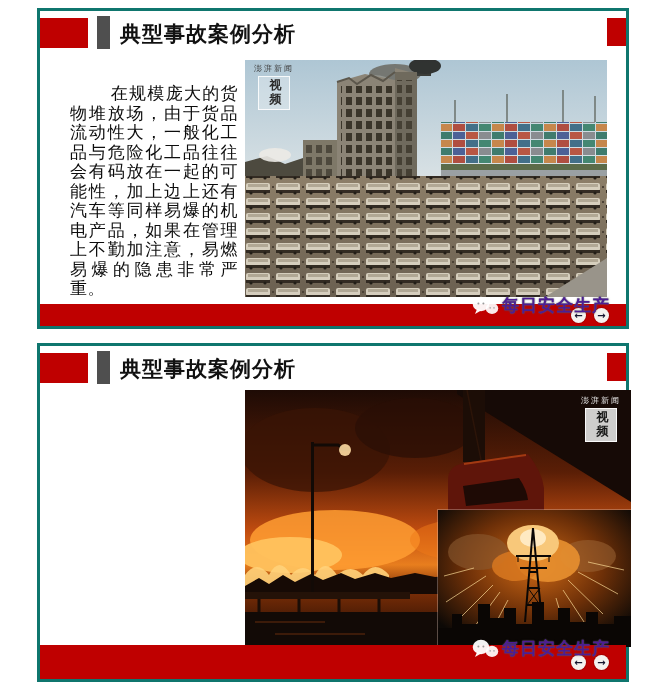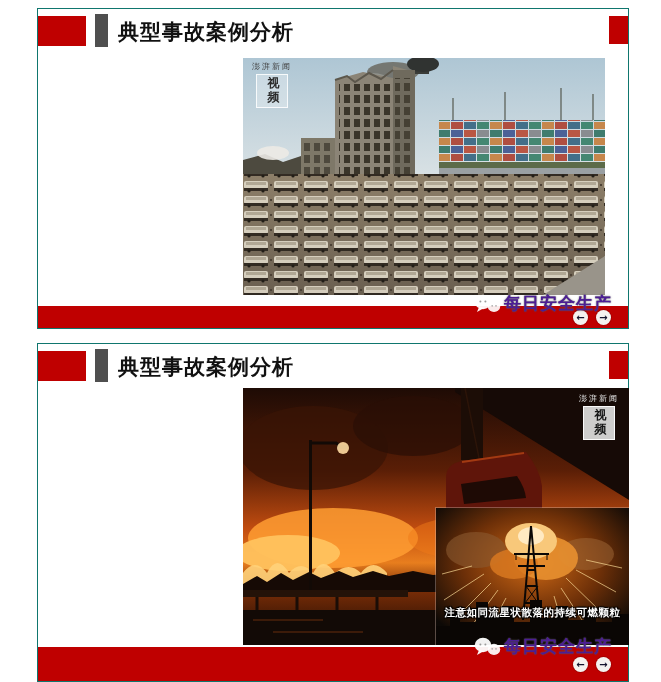--- a/index.html
+++ b/index.html
@@ -2,21 +2,21 @@
 <html><head>
 <meta charset="utf-8">
 <style>
   html,body{margin:0;padding:0;}
   body{
     width:661px;height:682px;position:relative;background:#ffffff;
     font-family:"DejaVu Sans",sans-serif;overflow:hidden;
   }
   .card{
     position:absolute;left:37px;width:592px;background:#fff;
-    border:1px solid #0f766e;box-sizing:border-box;
+    border:3px solid #0f766e;box-sizing:border-box;
   }
   #card1{top:8px;height:321px;}
   #card2{top:343px;height:339px;}
   
   .hdr-red-left{position:absolute;left:0;top:7px;width:48px;height:30px;background:#bf0000;}
   .hdr-gray{position:absolute;left:57px;top:5px;width:13px;height:33px;background:#4f4f4f;}
   .hdr-red-right{position:absolute;right:0;top:7px;width:19px;height:28px;background:#bf0000;}
   .slide-title{
     position:absolute;left:80px;top:9px;font-size:21px;font-weight:bold;color:#111;
     letter-spacing:1px;white-space:nowrap;
@@ -87,20 +87,21 @@
 </style>
 </head>
 <body>
 
 <div class="card" id="card1">
   <div class="hdr-red-left"></div>
   <div class="hdr-gray"></div>
   <div class="slide-title">典型事故案例分析</div>
   <div class="hdr-red-right"></div>
 
+  <p class="body-text">在规模庞大的货物堆放场，由于货品流动性大，一般化工品与危险化工品往往会有码放在一起的可能性，加上边上还有汽车等同样易爆的机电产品，如果在管理上不勤加注意，易燃易爆的隐患非常严重。</p>
 
   <div class="photo" id="photo1">
     <svg width="362" height="237" viewBox="0 0 362 237">
       <defs>
         <linearGradient id="skyg" x1="0" y1="0" x2="0" y2="1">
           <stop offset="0" stop-color="#aec6d4"></stop>
             <stop offset="1" stop-color="#dde4e6"></stop>
         </linearGradient>
         <linearGradient id="groundg" x1="0" y1="0" x2="0" y2="1">
           <stop offset="0" stop-color="#8d7f69"></stop>
@@ -301,21 +302,20 @@
             <line x1="130" y1="70" x2="165" y2="104"></line>
           <line x1="140" y1="62" x2="180" y2="84"></line>
             <line x1="125" y1="80" x2="150" y2="118"></line>
           <line x1="70" y1="90" x2="52" y2="124"></line>
             <line x1="150" y1="52" x2="186" y2="60"></line>
           <line x1="36" y1="58" x2="6" y2="66"></line>
             <line x1="118" y1="88" x2="128" y2="122"></line>
         </g>
         <path d="M0,118 h14 v-14 h10 v10 h16 v-20 h12 v14 h14 v-10 h12 v16 h16 v-22 h12 v18 h14 v-12 h12 v14 h16 v-10 h12 v12 h16 v-8 h17 v31 h-193 z" fill="#0a0604"></path>
       </svg>
-      <div class="cap cap1">注意如同流星状散落的持续可燃颗粒</div>
     </div>
   </div>
 
   <div class="brand-wm" id="wm2">
     <svg width="27" height="20" viewBox="0 0 27 20">
       <ellipse cx="9" cy="8" rx="8.3" ry="7.2" fill="rgba(255,255,255,.95)"></ellipse>
       <polygon points="5,13 3,18 10,14" fill="rgba(255,255,255,.95)"></polygon>
       <circle cx="6.4" cy="7.4" r="1" fill="#9a9a9a"></circle>
         <circle cx="11.4" cy="7.4" r="1" fill="#9a9a9a"></circle>
       <ellipse cx="20" cy="12.4" rx="6.2" ry="5.6" fill="rgba(255,255,255,.92)"></ellipse>

